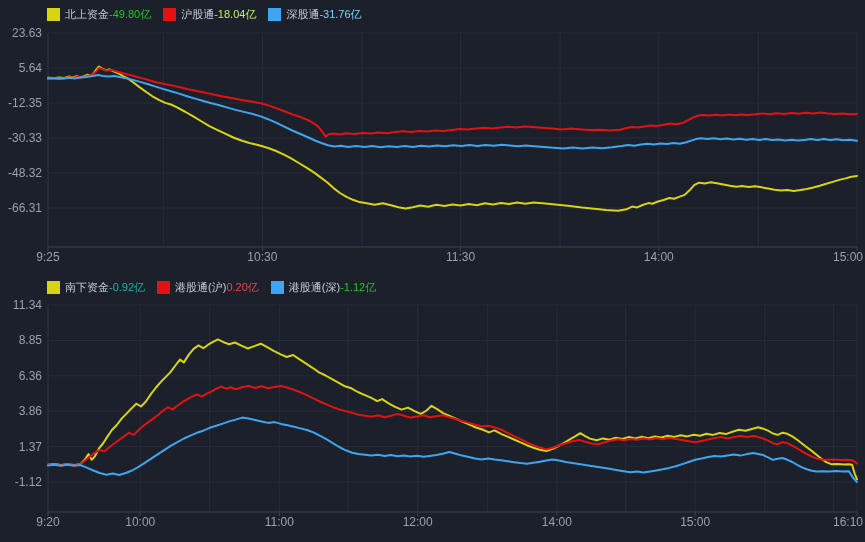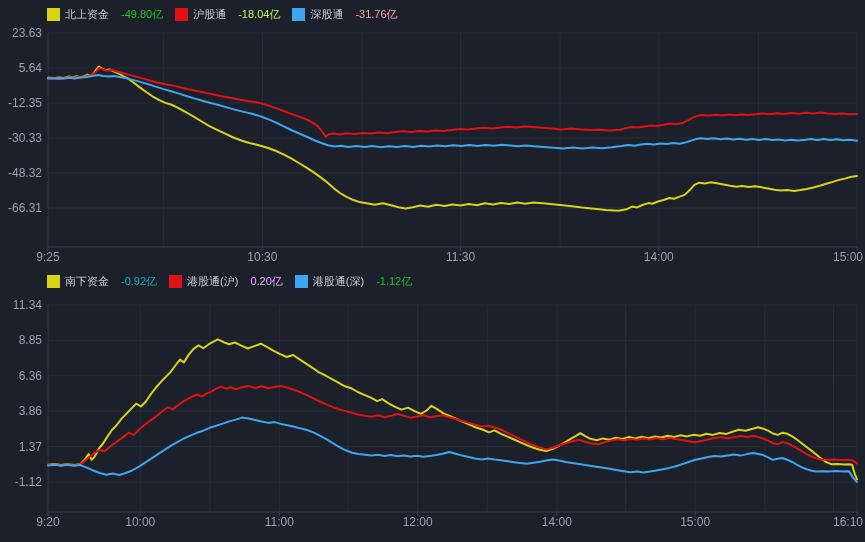--- a/index.html
+++ b/index.html
@@ -3,21 +3,21 @@
 <meta charset="utf-8">
 <style>
   html,body{margin:0;padding:0;background:#1b202b;}
   .screen{position:relative;width:865px;height:542px;background:#1b202b;overflow:hidden;
           font-family:"Liberation Sans","DejaVu Sans",sans-serif;}
   .chart-band{position:absolute;left:0;width:865px;height:270px;}
   .legend{position:absolute;left:47px;display:flex;gap:12px;align-items:center;z-index:2;}
   .legend-item{display:flex;align-items:center;font-size:11px;line-height:15px;white-space:nowrap;}
   .swatch{display:inline-block;width:13px;height:13px;margin-right:5px;background:#888;}
   .lg-label{color:#c7ccd7;}
-  .lg-value{color:#1dc71d;margin-left:12px;}
+  .lg-value{color:#1dc71d;}
   svg{display:block;}
 </style>
 </head>
 <body>
 
 <div class="screen">
 
   <div class="chart-band" style="top:0;">
     <div class="legend" style="top:7px;">
       <div class="legend-item">
@@ -26,21 +26,21 @@
         <span class="lg-value" style="color: rgb(29, 199, 29);">-49.80亿</span>
       </div>
       <div class="legend-item">
         <span class="swatch" style="background: rgb(227, 18, 18);"></span>
         <span class="lg-label">沪股通</span>
         <span class="lg-value" style="color: #bef264;">-18.04亿</span>
       </div>
       <div class="legend-item">
         <span class="swatch" style="background: rgb(62, 166, 240);"></span>
         <span class="lg-label">深股通</span>
-        <span class="lg-value" style="color: #fca5a5;">-31.76亿</span>
+        <span class="lg-value" style="color: #7dd3fc;">-31.76亿</span>
       </div>
     </div>
     <svg width="865" height="270" viewBox="0 0 865 270">
         <line x1="163.68699999999998" y1="33" x2="163.68699999999998" y2="247" stroke="#272c38" stroke-width="1"></line>
         <line x1="262.385" y1="33" x2="262.385" y2="247" stroke="#272c38" stroke-width="1"></line>
         <line x1="361.892" y1="33" x2="361.892" y2="247" stroke="#272c38" stroke-width="1"></line>
         <line x1="460.59000000000003" y1="33" x2="460.59000000000003" y2="247" stroke="#272c38" stroke-width="1"></line>
         <line x1="560.097" y1="33" x2="560.097" y2="247" stroke="#272c38" stroke-width="1"></line>
         <line x1="658.795" y1="33" x2="658.795" y2="247" stroke="#272c38" stroke-width="1"></line>
         <line x1="758.302" y1="33" x2="758.302" y2="247" stroke="#272c38" stroke-width="1"></line>
@@ -69,30 +69,30 @@
         <text x="658.795" y="261" fill="#99a1b1" font-size="12" text-anchor="middle">14:00</text>
         <line x1="857" y1="247" x2="857" y2="251" stroke="#3a4150" stroke-width="1"></line>
         <text x="863" y="261" fill="#99a1b1" font-size="12" text-anchor="end">15:00</text>
         <polyline points="48.0,77.8 54.5,78.0 59.3,77.6 64.2,78.0 69.0,76.4 72.3,77.6 76.3,76.1 80.4,77.2 84.4,76.2 87.6,74.7 90.9,75.9 94.1,72.7 96.5,69.4 99.0,66.5 102.2,68.7 105.4,70.2 109.5,69.4 113.5,71.4 118.4,73.3 123.2,76.1 128.1,78.6 133.8,82.7 139.4,87.1 145.9,91.8 152.4,96.3 158.8,99.8 165.3,102.9 171.0,104.5 176.6,107.2 184.7,111.5 192.8,116.1 200.9,121.0 209.0,125.9 217.1,129.8 225.2,133.6 233.3,137.5 241.4,140.5 249.4,143.0 255.9,144.5 262.4,146.3 268.9,148.2 276.1,151.0 283.4,154.3 290.7,158.2 298.8,163.0 306.9,167.9 314.2,172.6 320.6,177.4 327.1,182.3 333.6,188.1 340.0,193.0 346.5,196.9 353.0,199.8 359.5,202.1 366.7,203.3 374.8,204.7 382.9,203.3 391.0,205.2 398.3,207.2 405.6,208.5 412.9,207.2 420.1,205.6 428.2,206.8 436.3,204.8 444.4,206.0 452.5,204.5 460.6,205.6 468.7,204.1 476.8,205.2 484.9,203.3 493.0,204.5 501.0,202.9 509.1,204.1 517.2,202.5 525.3,203.7 533.4,202.5 545.5,203.5 557.7,204.7 569.8,206.0 581.9,207.6 594.1,208.7 606.2,209.9 618.3,210.7 626.4,209.3 632.1,206.6 637.0,207.4 642.6,205.0 648.3,203.1 652.3,203.7 658.0,201.5 663.6,200.0 669.3,198.0 674.2,198.8 679.0,196.9 684.7,194.9 689.5,190.3 694.4,184.8 699.2,182.7 704.9,183.4 710.6,182.3 717.0,183.3 723.5,184.6 730.0,185.8 736.5,186.8 742.1,186.0 748.6,187.1 755.1,186.2 761.5,187.3 768.0,188.5 774.5,189.7 781.0,190.6 787.4,189.9 793.9,191.0 800.4,190.1 806.8,188.9 813.3,187.5 819.8,185.8 826.3,183.8 832.7,181.9 839.2,179.9 845.7,178.4 851.3,176.8 857.0,175.9" fill="none" stroke="#d9d411" stroke-width="2" stroke-linejoin="round" stroke-linecap="round"></polyline>
         <polyline points="48.0,78.4 54.5,78.2 59.3,78.6 64.2,78.2 69.0,77.2 73.1,78.0 77.1,76.8 81.2,77.6 85.2,76.6 89.3,75.5 93.3,73.9 96.5,71.2 99.0,67.9 103.0,69.4 107.1,70.6 111.9,70.0 117.6,71.8 123.2,73.3 129.7,74.9 136.2,76.8 142.7,78.4 149.9,80.5 157.2,82.5 164.5,84.0 171.8,85.4 179.9,87.3 188.0,89.3 196.0,90.8 204.1,92.4 212.2,94.3 220.3,95.9 228.4,97.5 236.5,99.0 244.6,100.6 252.7,101.7 260.8,103.3 268.9,105.6 276.9,108.4 285.0,111.5 293.1,114.6 301.2,117.3 307.7,120.0 313.4,123.1 318.2,126.6 322.3,131.7 325.5,136.6 328.7,134.2 333.6,133.6 340.0,134.4 346.5,133.3 354.6,134.0 362.7,132.9 370.8,133.6 378.9,132.5 387.0,133.3 395.1,132.1 403.2,131.3 411.2,132.1 419.3,130.9 427.4,131.5 435.5,130.5 443.6,131.1 451.7,129.9 459.8,129.0 467.9,129.6 476.0,128.4 484.1,127.8 492.1,128.4 500.2,127.4 508.3,126.8 516.4,127.4 524.5,126.4 532.6,127.0 542.3,127.8 552.0,128.6 561.7,129.4 571.4,128.6 581.1,129.4 590.8,130.1 600.5,129.8 610.3,130.5 620.0,129.8 625.6,128.2 631.3,127.0 637.8,127.6 644.2,126.4 650.7,125.5 657.2,126.1 663.6,124.7 670.1,123.5 676.6,124.3 683.1,122.7 687.9,120.4 692.8,117.7 697.6,115.7 702.5,115.0 709.0,115.5 715.4,114.8 721.9,115.4 728.4,114.6 734.8,115.2 741.3,114.4 747.8,115.0 755.1,114.2 762.3,113.4 769.6,114.2 776.9,113.2 784.2,114.0 791.5,113.0 798.8,113.8 806.0,112.8 813.3,113.6 820.6,112.6 827.9,113.4 835.2,114.0 842.4,113.4 849.7,114.2 857.0,114.0" fill="none" stroke="#e31212" stroke-width="2" stroke-linejoin="round" stroke-linecap="round"></polyline>
         <polyline points="48.0,78.6 54.5,78.4 59.3,78.8 64.2,78.4 69.8,77.8 74.7,78.4 80.4,77.6 86.8,77.0 92.5,76.1 98.2,74.9 103.0,75.9 108.7,76.4 114.3,76.1 120.8,77.2 127.3,78.4 133.8,80.1 141.0,82.1 148.3,84.2 155.6,86.6 162.9,88.9 171.0,91.2 179.1,93.6 187.1,96.3 195.2,98.6 203.3,101.0 211.4,103.3 219.5,105.2 227.6,107.6 235.7,109.9 243.8,111.9 251.9,113.8 260.0,116.1 268.0,119.2 276.1,122.7 284.2,126.6 292.3,130.5 300.4,134.0 308.5,137.5 315.0,140.5 321.4,143.0 327.9,145.3 334.4,146.5 340.9,145.7 348.1,146.9 356.2,145.9 364.3,147.1 372.4,146.1 380.5,147.3 388.6,146.3 396.7,147.1 404.8,146.1 412.9,146.9 420.9,145.7 429.0,146.5 437.1,145.5 445.2,146.3 453.3,145.3 461.4,146.1 469.5,145.1 477.6,145.9 485.7,144.9 493.8,145.7 501.8,144.7 509.9,145.5 518.0,146.3 526.1,145.5 534.2,146.3 543.9,147.1 553.6,147.8 563.3,148.6 573.0,147.6 582.7,148.4 592.5,147.5 602.2,148.2 611.9,147.3 621.6,146.1 628.1,144.9 634.5,145.7 641.0,144.5 647.5,143.8 653.9,144.5 660.4,143.4 666.9,144.1 673.4,143.0 679.8,143.8 686.3,142.2 691.2,140.6 696.0,139.1 700.9,138.3 707.3,139.1 713.8,138.3 720.3,139.3 726.8,138.5 733.2,139.5 739.7,138.7 746.2,139.7 752.6,138.9 759.1,139.9 765.6,139.1 772.1,140.1 778.5,139.5 785.0,140.5 791.5,139.7 797.9,140.6 804.4,139.9 810.9,139.1 817.4,139.9 823.8,139.1 830.3,140.1 836.8,139.3 843.2,140.3 849.7,139.7 857.0,140.8" fill="none" stroke="#3ea6f0" stroke-width="2" stroke-linejoin="round" stroke-linecap="round"></polyline>
       </svg>
   </div>
 
   <div class="chart-band" style="top:272px;">
-    <div class="legend" style="top:2px;text-align:center;">
+    <div class="legend" style="top:8px;text-align:center;">
       <div class="legend-item">
         <span class="swatch" style="background: rgb(217, 212, 17);"></span>
         <span class="lg-label">南下资金</span>
         <span class="lg-value" style="color: #14b8a6;">-0.92亿</span>
       </div>
       <div class="legend-item">
         <span class="swatch" style="background: rgb(227, 18, 18);"></span>
         <span class="lg-label">港股通(沪)</span>
-        <span class="lg-value" style="color: #f0abfc;">0.20亿</span>
+        <span class="lg-value" style="color: #ef4444;">0.20亿</span>
       </div>
       <div class="legend-item">
         <span class="swatch" style="background: rgb(62, 166, 240);"></span>
         <span class="lg-label">港股通(深)</span>
         <span class="lg-value" style="color: rgb(29, 199, 29);">-1.12亿</span>
       </div>
     </div>
     <svg width="865" height="270" viewBox="0 0 865 270">
         <line x1="140.226" y1="33" x2="140.226" y2="240" stroke="#272c38" stroke-width="1"></line>
         <line x1="209.8" y1="33" x2="209.8" y2="240" stroke="#272c38" stroke-width="1"></line>

